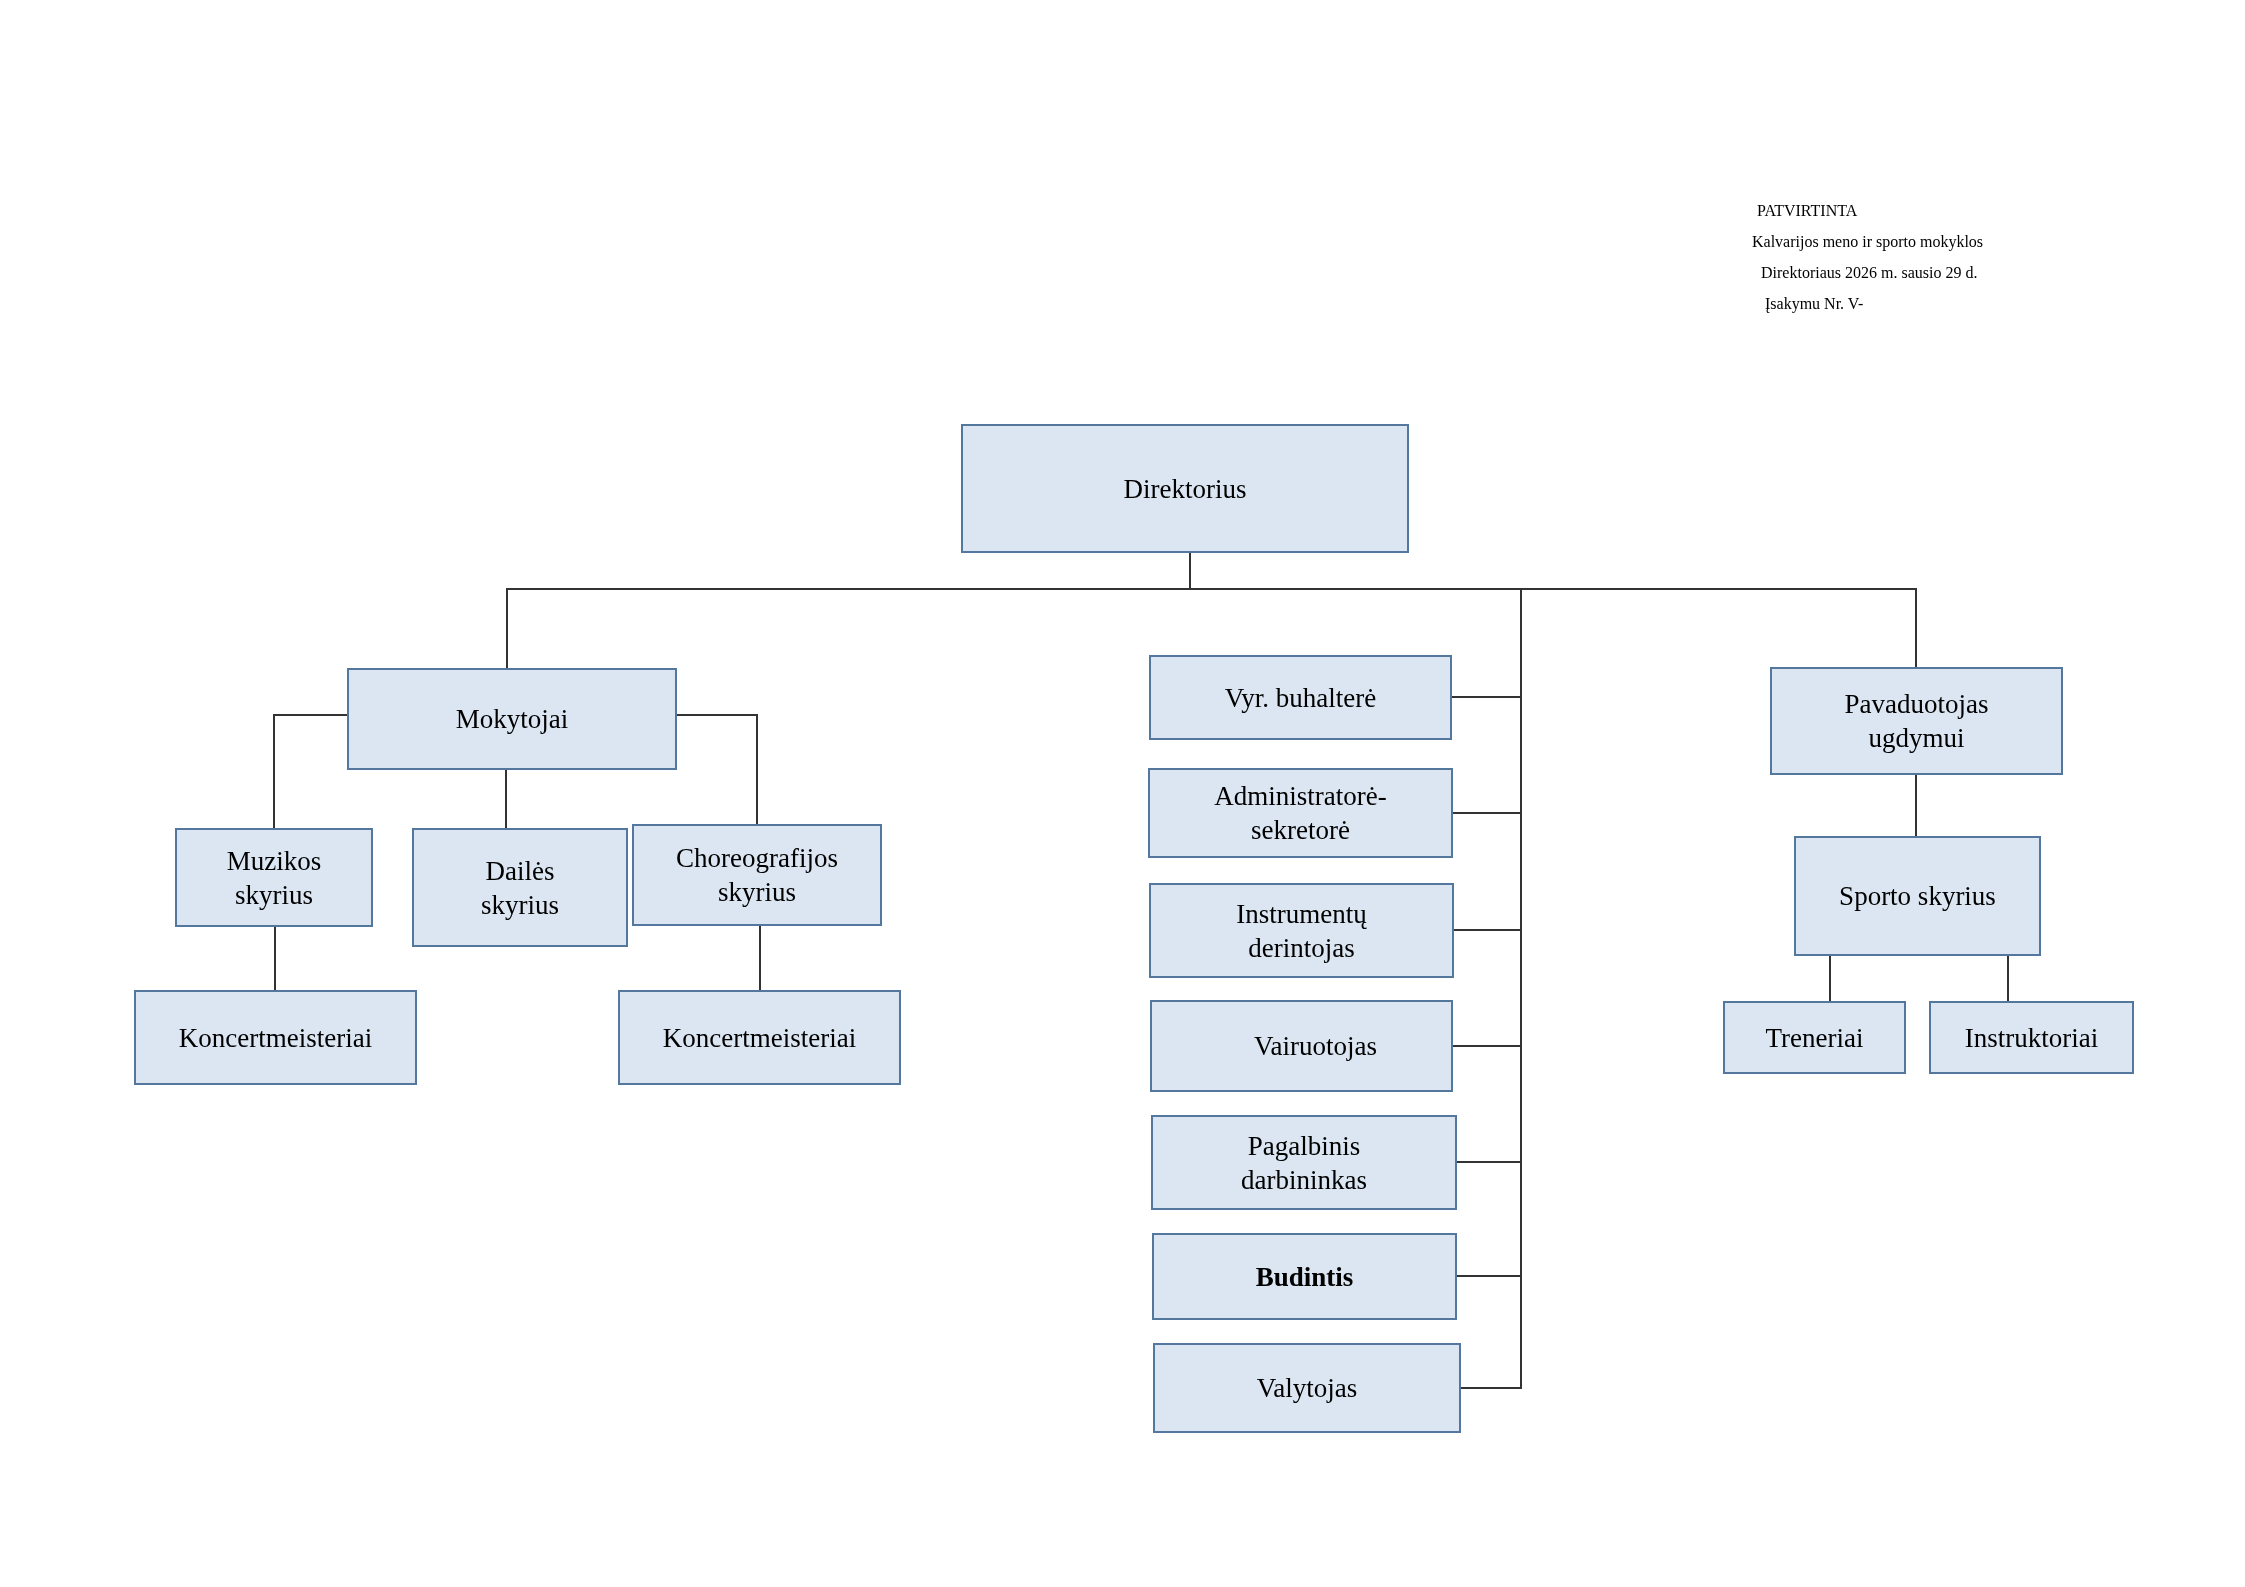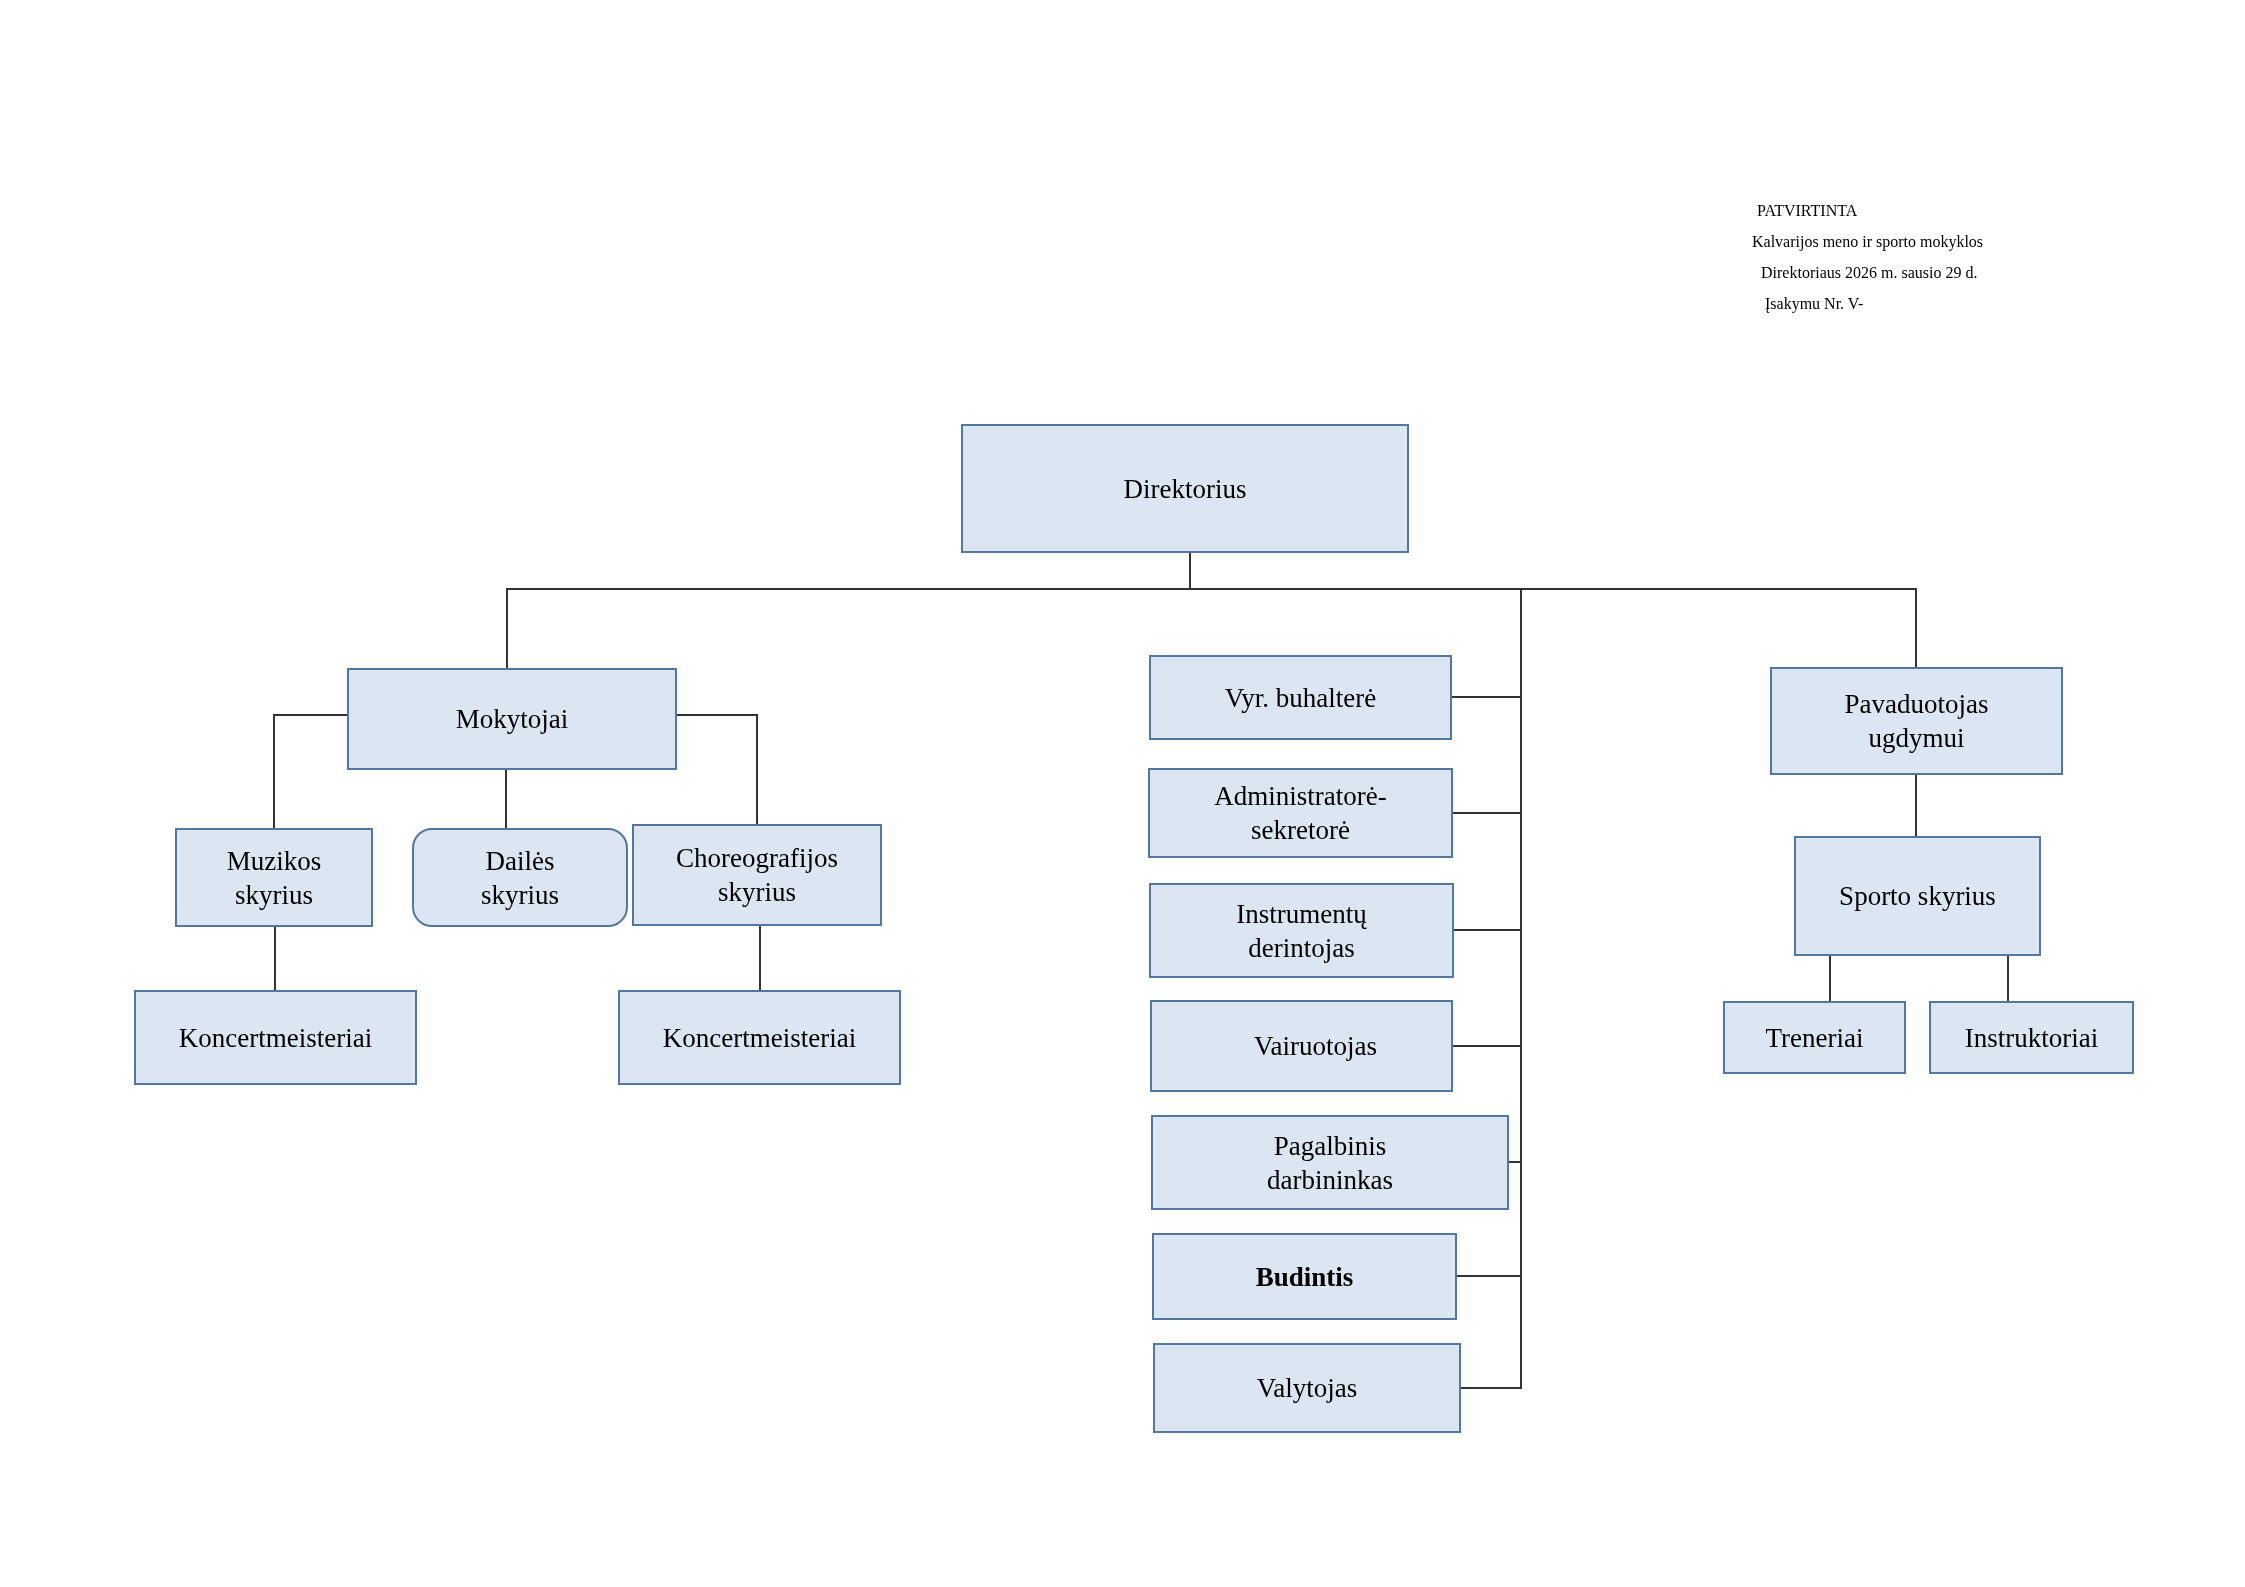--- a/index.html
+++ b/index.html
@@ -80,21 +80,21 @@
 
   <div class="node" style="left:347px;top:668px;width:330px;height:102px;">
     <span class="nl">Mokytojai</span>
   </div>
 
   <div class="node" style="left:175px;top:828px;width:198px;height:99px;">
     <span class="nl">Muzikos</span>
     <span class="nl">skyrius</span>
   </div>
 
-  <div class="node" style="left:412px;top:828px;width:216px;height:99px;border-radius:20px;">
+  <div class="node" style="left:412px;top:828px;width:216px;height:119px;">
     <span class="nl">Dailės</span>
     <span class="nl">skyrius</span>
   </div>
 
   <div class="node" style="left:632px;top:824px;width:250px;height:102px;">
     <span class="nl">Choreografijos</span>
     <span class="nl">skyrius</span>
   </div>
 
   <div class="node" style="left:134px;top:990px;width:283px;height:95px;">
@@ -116,21 +116,21 @@
 
   <div class="node" style="left:1149px;top:883px;width:305px;height:95px;">
     <span class="nl">Instrumentų</span>
     <span class="nl">derintojas</span>
   </div>
 
   <div class="node" style="left:1150px;top:1000px;width:303px;height:92px;padding-left:28px;">
     <span class="nl">Vairuotojas</span>
   </div>
 
-  <div class="node" style="left:1151px;top:1115px;width:358px;height:95px;">
+  <div class="node" style="left:1151px;top:1115px;width:306px;height:95px;">
     <span class="nl">Pagalbinis</span>
     <span class="nl">darbininkas</span>
   </div>
 
   <div class="node" style="left:1152px;top:1233px;width:305px;height:87px;font-weight:bold;">
     <span class="nl">Budintis</span>
   </div>
 
   <div class="node" style="left:1153px;top:1343px;width:308px;height:90px;">
     <span class="nl">Valytojas</span>

